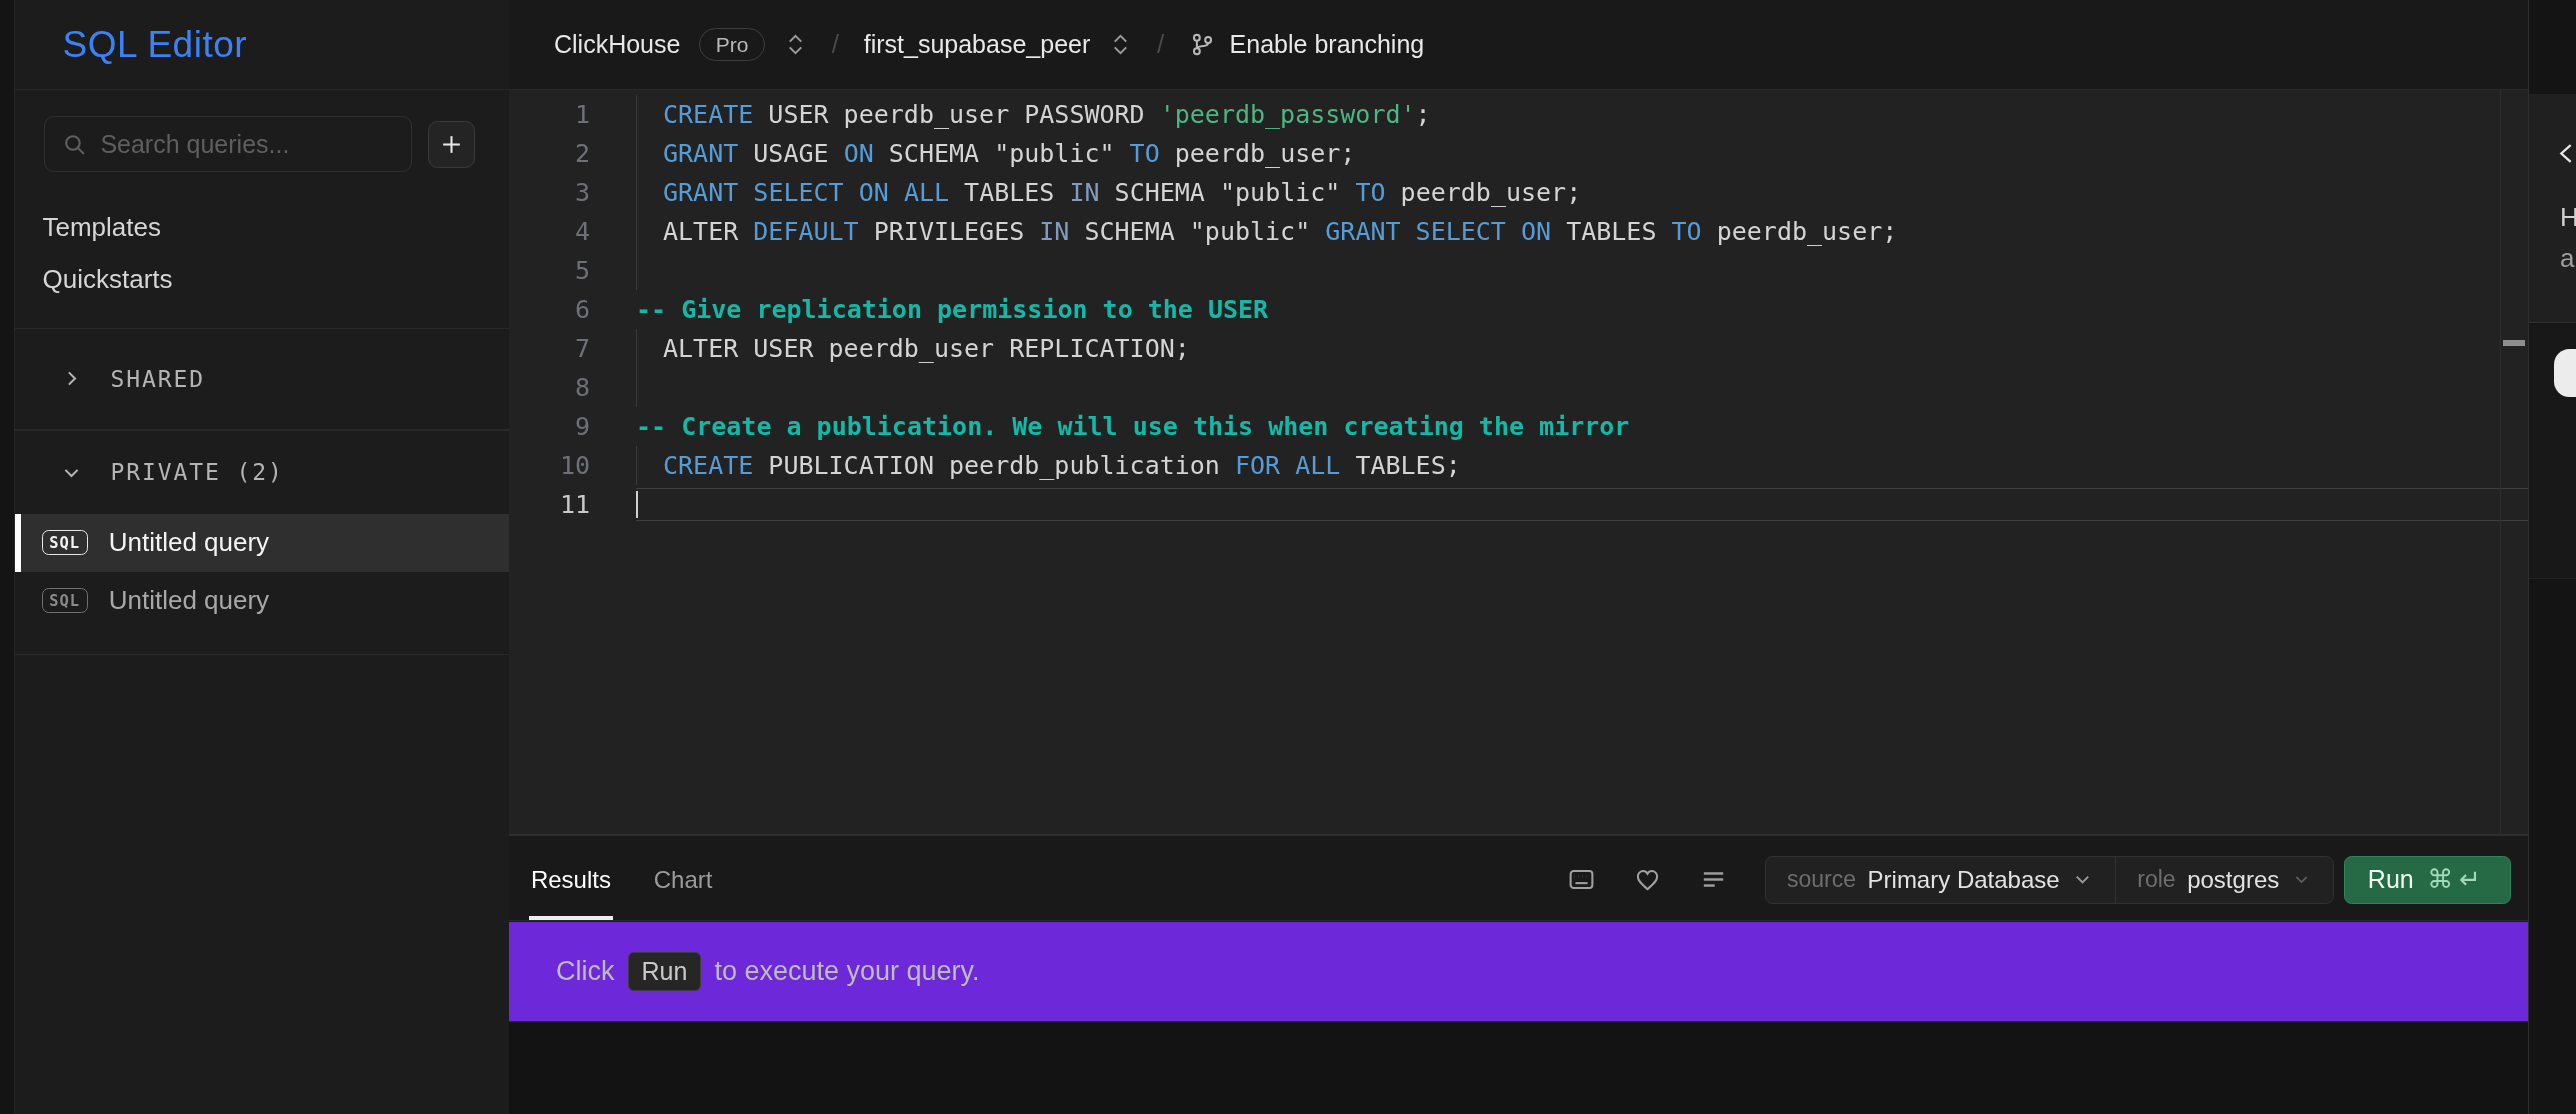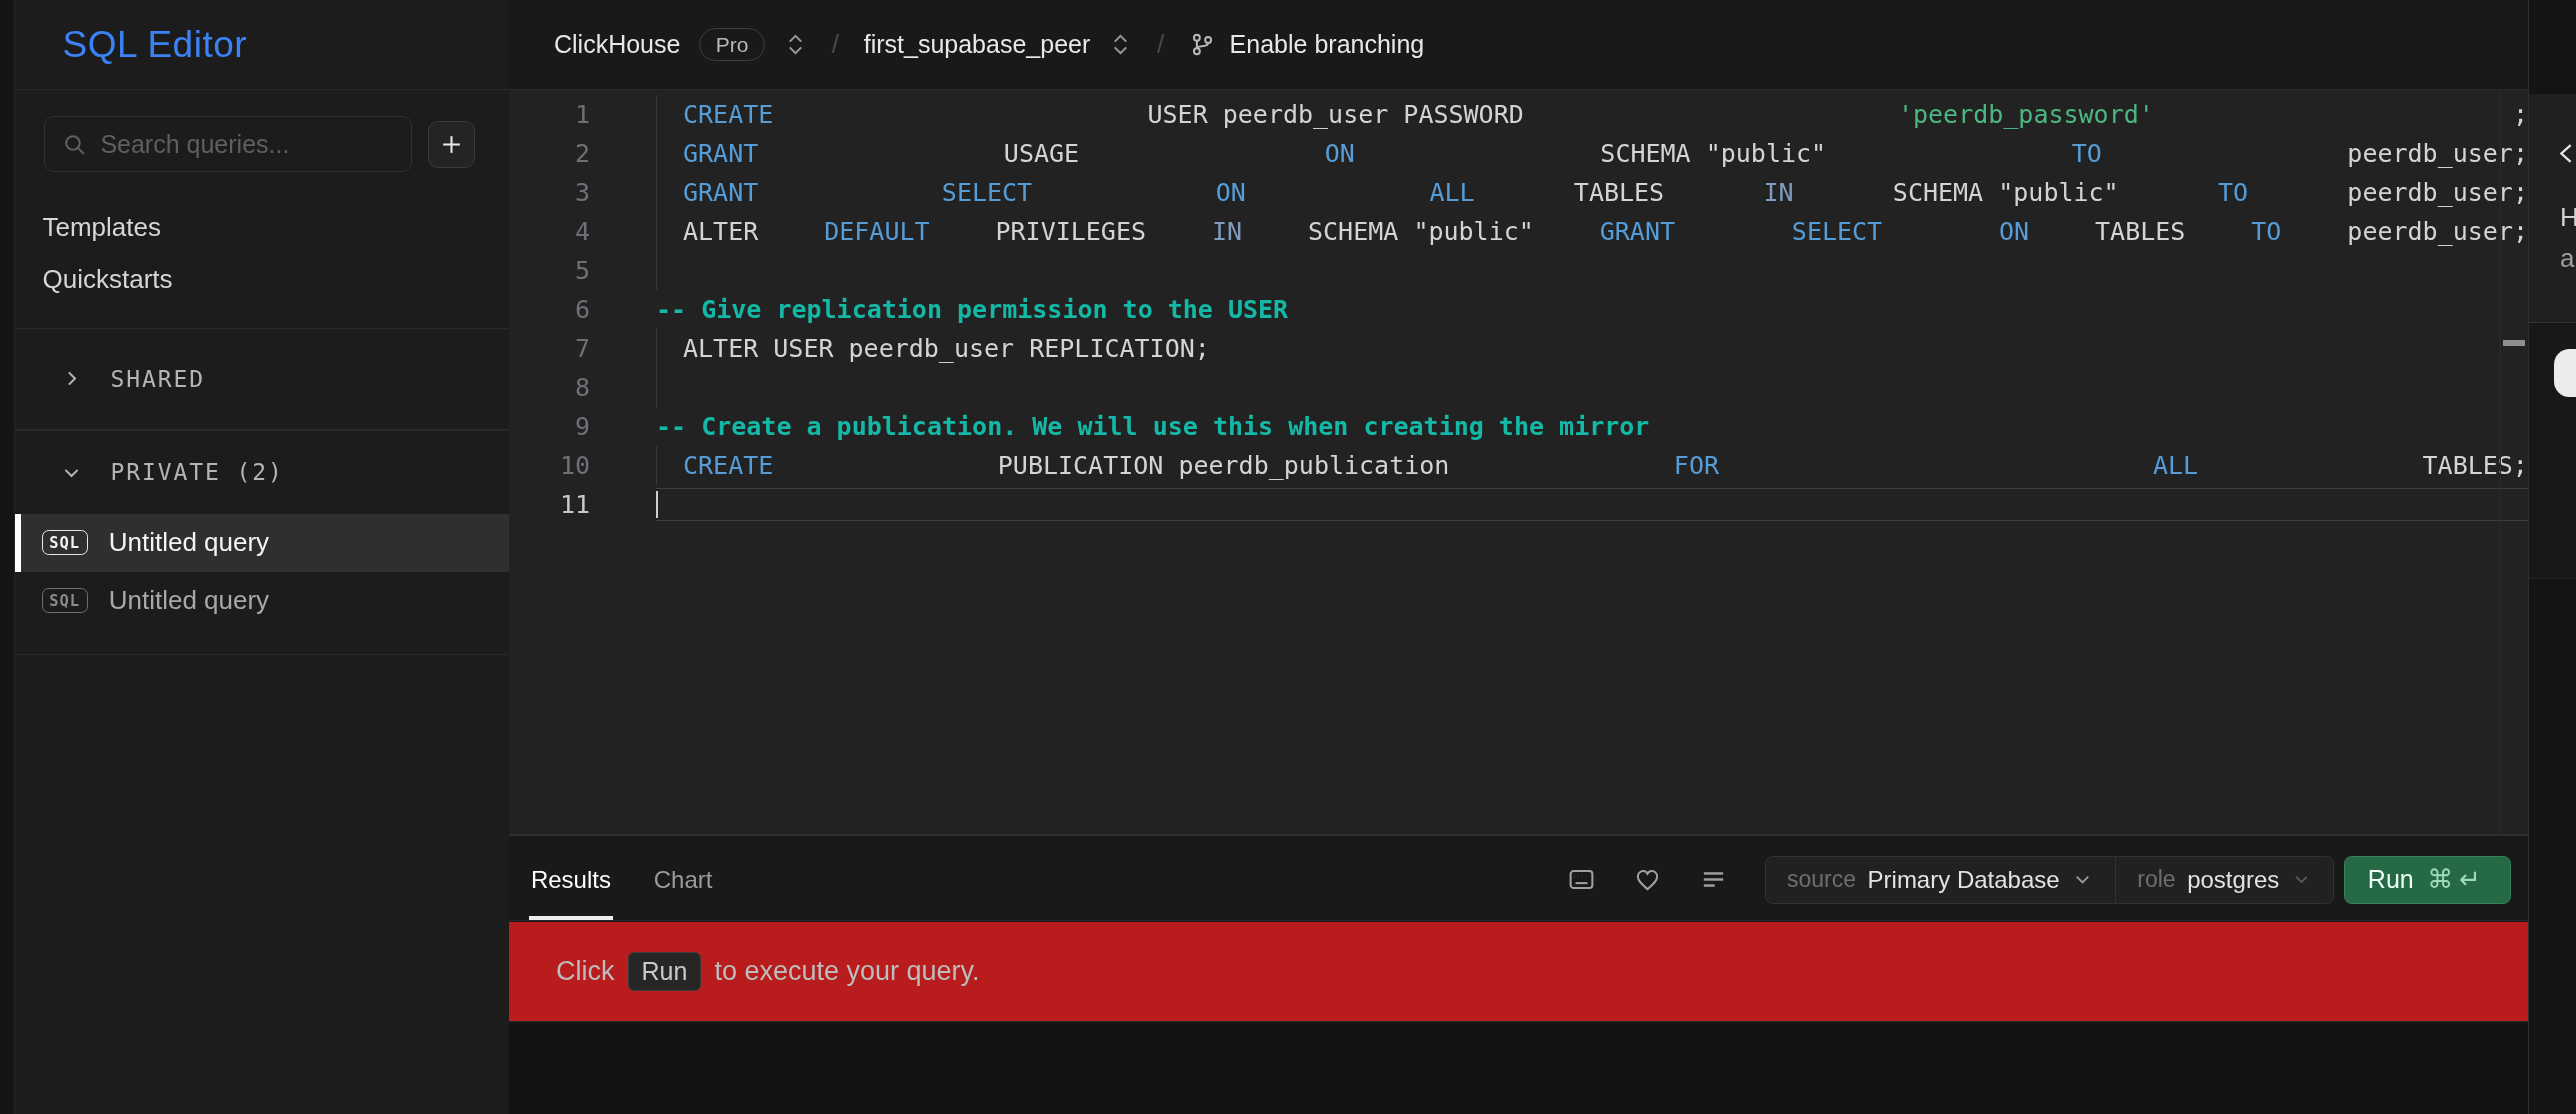--- a/index.html
+++ b/index.html
@@ -49,22 +49,22 @@
   .icon-btn { display:flex; align-items:center; justify-content:center; cursor:pointer; background:none; border:none; }
   .branch-group { display:flex; align-items:center; gap:13.5px; cursor:pointer; }
 
   
   .editor { position:absolute; top:90px; left:0; width:2019px; height:746px; background:#222222;
             border-bottom:2.9px solid #2e2e2e; overflow:hidden; }
   .lines { padding-top:4.8px; }
   .line { height:39px; display:flex; align-items:center; font-family:"DejaVu Sans Mono",monospace; font-size:25px; }
   .ln { width:81px; text-align:right; color:#6d7177; flex-shrink:0; font-size:25px; }
   .line.current .ln { color:#c9c9c9; }
-  .code { position:relative; margin-left:66px; padding-left:27px; flex:1; align-self:stretch;
-          display:flex; align-items:center; white-space:pre; color:#d4d4d4;justify-content:space-between; }
+  .code { position:relative; margin-left:46px; padding-left:27px; flex:1; align-self:stretch;
+          display:flex; align-items:center; white-space:pre; color:#d4d4d4; }
   .code.guide::before { content:""; position:absolute; left:0; top:0; bottom:0; width:1px; background:#3a3a3a; }
   .code.flush { padding-left:0; }
   .line.current .code { align-self:center; height:33px; border-top:1px solid #3e3e3e; border-bottom:1px solid #3e3e3e; }
   .cursor { position:absolute; left:0; top:1.9px; bottom:1.9px; width:1.9px; background:#cfcfcf; }
   .tk-b { color:#569cd6; } .tk-i { color:#7f9cbf; } .tk-w { color:#d4d4d4; }
   .tk-s { color:#4cb782; } .tk-c { color:#14b8a6;font-weight:bold; }
   .scroll-lane { position:absolute; top:0; bottom:0; left:1991px; width:1px; background:#2c2c2c; }
   .ruler-dash { position:absolute; left:1994px; top:250px; width:22px; height:5.8px; background:#8f8f8f; }
 
   
@@ -82,21 +82,21 @@
   .select-sec { display:flex; align-items:center; gap:11.6px; padding:0 21px; }
   .select-sec.role { border-left:1px solid #323232; }
   .sel-label { font-size:23px; color:#6e6e6e; }
   .sel-value { font-size:24px; color:#e3e3e3; }
   .run-btn { height:48px; display:flex; align-items:center; gap:13.5px; padding:0 23px;
              background:#256945; border:1px solid #35835b; border-radius:7.7px; cursor:pointer; margin-left:-27px; }
   .run-label { font-size:25px; color:#f0fff5; }
   .run-keys { font-size:26px; color:#9fd8ba; letter-spacing:5.8px; }
 
   
-  .message-row { position:absolute; top:922px; left:0; width:2019px; height:100px; background:#b91c1c;
+  .message-row { position:absolute; top:922px; left:0; width:2019px; height:100px; background:#6d28d9;
                  border-bottom:1px solid #2a2a2a; display:flex; align-items:center; gap:13.5px; padding-left:47px; }
   .msg-text { font-size:27px; color:#bdbdbd; }
   .kbd { font-size:25px; color:#c9c9c9; background:#262626; border:1px solid #3e3e3e; border-radius:5.8px; padding:3.9px 12.5px; }
   .bottom-panel { position:absolute; top:1023px; left:0; width:2019px; height:92px; background:#131313; }
 
   
   .right-panel { position:absolute; left:2528px; top:0; width:48px; height:1114px;
                  background:#141414; border-left:1px solid #2f2f2f; overflow:hidden; }
   .rp-top { position:absolute; top:94px; left:0; width:48px; height:229px; background:#202020; border-bottom:1px solid #333; }
   .rp-mid { position:absolute; top:324px; left:0; width:48px; height:255px; background:#181818; border-bottom:1px solid #222; }

